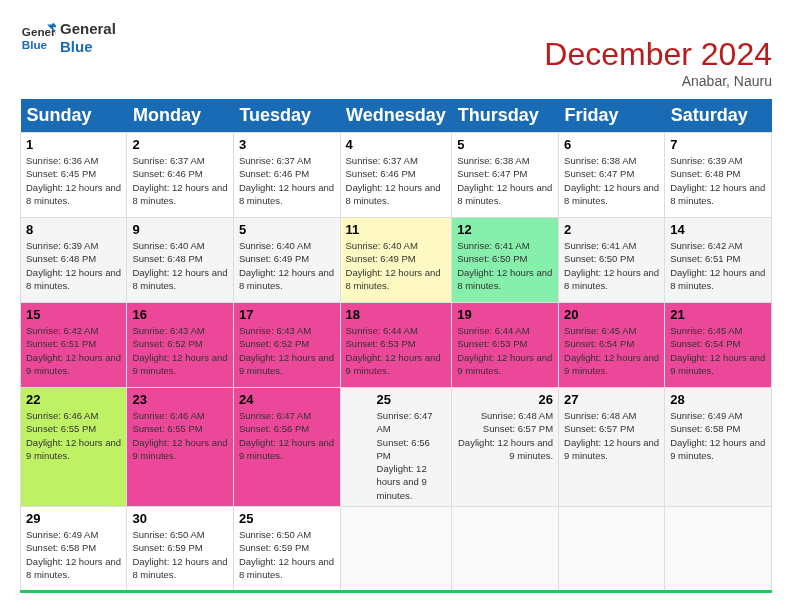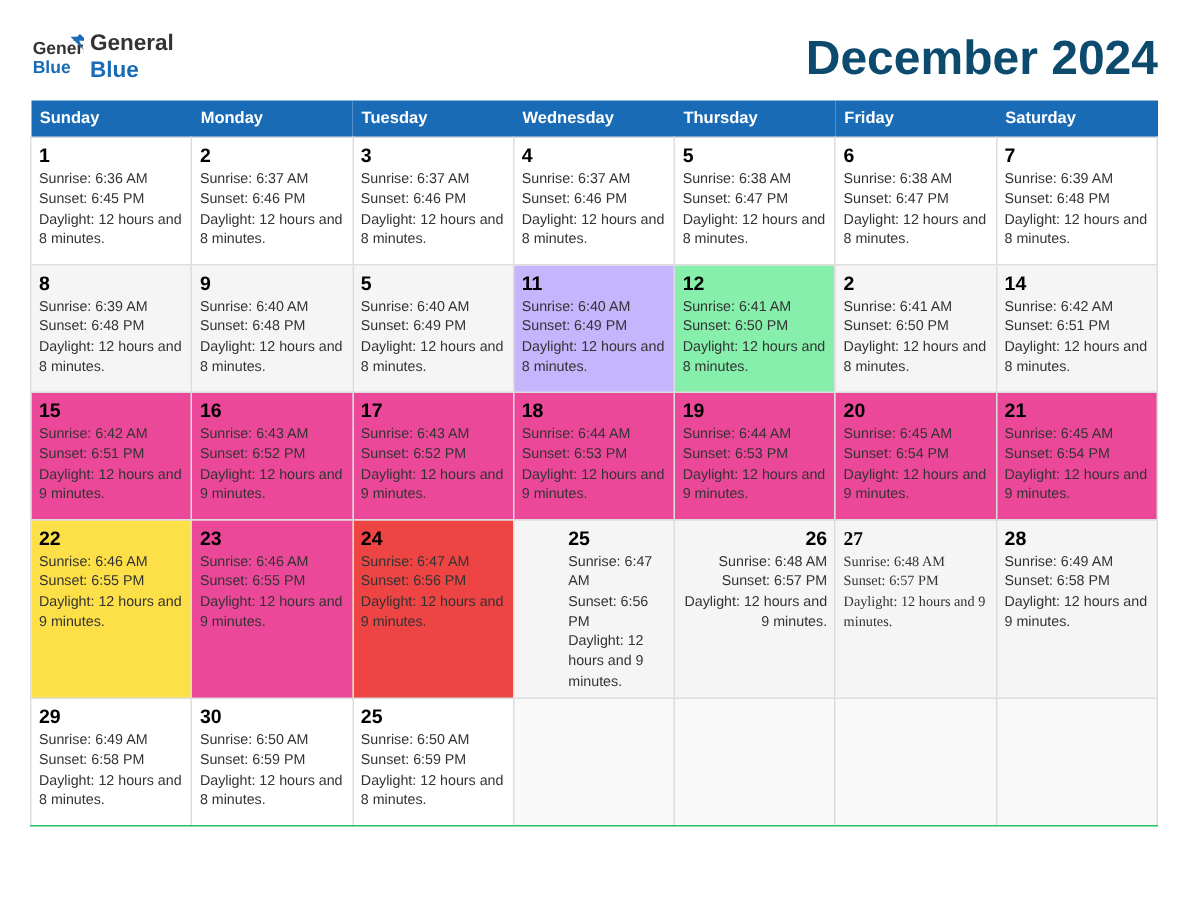--- a/index.html
+++ b/index.html
@@ -23,50 +23,51 @@
     .logo-icon {
       width: 36px;
       height: 36px;
       margin-right: 4px;
     }
     .title-block {
       text-align: right;
     }
     .month-title {
       font-size: 32px;
-      font-weight: bold;
-      color: #0c4a6e;
+      font-weight: normal;
+      color: #b91c1c;
+      margin-top: 16px;
     }
     .location {
       font-size: 14px;
       color: #555;
     }
     table {
       width: 100%;
       border-collapse: collapse;
       font-size: 11px;
     }
     th {
       background-color: #1a6bb5;
       color: #fff;
       text-align: left;
       padding: 6px 6px;
-      font-size: 11px;
+      font-size: 18px;
       font-weight: bold;
     }
     td {
       border: 1px solid #ddd;
       vertical-align: top;
       padding: 4px 5px;
       width: 14.28%;
       min-height: 80px;
       height: 85px;
     }
     tr:last-child td {
-      border-bottom: 1px solid #22c55e;
+      border-bottom: 3px solid #22c55e;
       margin-top: 40px;
     }
     .day-num {
       font-size: 13px;
       font-weight: bold;
       display: block;
       margin-bottom: 2px;
     }
     .day-info {
       font-size: 9.5px;
@@ -88,20 +89,21 @@
       <polygon points="30,5 40,15 35,5" fill="#1a6bb5"></polygon>
       <polygon points="32,8 42,8 37,3" fill="#1a6bb5"></polygon>
     </svg>
     <div>
       <div style="font-size:15px;font-weight:bold;color:#333;line-height:1.2;">General</div>
       <div style="font-size:15px;font-weight:bold;color:#1a6bb5;line-height:1.2;">Blue</div>
     </div>
   </div>
   <div class="title-block">
     <div class="month-title">December 2024</div>
+    <div class="location">Anabar, Nauru</div>
   </div>
 </div>
 
 <table>
   <thead>
     <tr>
     <th>Sunday</th>
         <th>Monday</th>
         <th>Tuesday</th>
         <th>Wednesday</th>
@@ -147,21 +149,21 @@
           <div class="day-info">Sunrise: 6:39 AM<br>Sunset: 6:48 PM<br>Daylight: 12 hours and 8 minutes.</div>
         </td>
         <td style="background: rgb(245, 245, 245);">
           <span class="day-num">9</span>
           <div class="day-info">Sunrise: 6:40 AM<br>Sunset: 6:48 PM<br>Daylight: 12 hours and 8 minutes.</div>
         </td>
         <td style="background: rgb(245, 245, 245);">
           <span class="day-num">5</span>
           <div class="day-info">Sunrise: 6:40 AM<br>Sunset: 6:49 PM<br>Daylight: 12 hours and 8 minutes.</div>
         </td>
-        <td style="background: #c4b5fd;">
+        <td style="background: #fef9c3;">
           <span class="day-num">11</span>
           <div class="day-info">Sunrise: 6:40 AM<br>Sunset: 6:49 PM<br>Daylight: 12 hours and 8 minutes.</div>
         </td>
         <td style="background: #86efac;">
           <span class="day-num">12</span>
           <div class="day-info">Sunrise: 6:41 AM<br>Sunset: 6:50 PM<br>Daylight: 12 hours and 8 minutes.</div>
         </td>
         <td style="background: rgb(245, 245, 245);">
           <span class="day-num">2</span>
           <div class="day-info">Sunrise: 6:41 AM<br>Sunset: 6:50 PM<br>Daylight: 12 hours and 8 minutes.</div>
@@ -195,41 +197,41 @@
         <td>
           <span class="day-num">20</span>
           <div class="day-info">Sunrise: 6:45 AM<br>Sunset: 6:54 PM<br>Daylight: 12 hours and 9 minutes.</div>
         </td>
         <td>
           <span class="day-num">21</span>
           <div class="day-info">Sunrise: 6:45 AM<br>Sunset: 6:54 PM<br>Daylight: 12 hours and 9 minutes.</div>
         </td>
       </tr>
       <tr style="background: rgb(245, 245, 245);">
-        <td style="background: #fde047;">
+        <td style="background: #bef264;">
           <span class="day-num">22</span>
           <div class="day-info">Sunrise: 6:46 AM<br>Sunset: 6:55 PM<br>Daylight: 12 hours and 9 minutes.</div>
         </td>
         <td style="background: #ec4899; margin-top: 12px;">
           <span class="day-num">23</span>
           <div class="day-info">Sunrise: 6:46 AM<br>Sunset: 6:55 PM<br>Daylight: 12 hours and 9 minutes.</div>
         </td>
-        <td style="background: #ef4444; margin-left: 40px;">
+        <td style="background: #ec4899; margin-left: 40px;">
           <span class="day-num">24</span>
           <div class="day-info">Sunrise: 6:47 AM<br>Sunset: 6:56 PM<br>Daylight: 12 hours and 9 minutes.</div>
         </td>
         <td style="background: rgb(245, 245, 245); padding-left: 36px;">
           <span class="day-num">25</span>
           <div class="day-info">Sunrise: 6:47 AM<br>Sunset: 6:56 PM<br>Daylight: 12 hours and 9 minutes.</div>
         </td>
         <td style="background: rgb(245, 245, 245); text-align: right;">
           <span class="day-num">26</span>
           <div class="day-info">Sunrise: 6:48 AM<br>Sunset: 6:57 PM<br>Daylight: 12 hours and 9 minutes.</div>
         </td>
-        <td style="background: rgb(245, 245, 245); font-family: Liberation Serif, serif;">
+        <td style="background: rgb(245, 245, 245);">
           <span class="day-num">27</span>
           <div class="day-info">Sunrise: 6:48 AM<br>Sunset: 6:57 PM<br>Daylight: 12 hours and 9 minutes.</div>
         </td>
         <td style="background: rgb(245, 245, 245);">
           <span class="day-num">28</span>
           <div class="day-info">Sunrise: 6:49 AM<br>Sunset: 6:58 PM<br>Daylight: 12 hours and 9 minutes.</div>
         </td>
       </tr>
       <tr style="background: rgb(255, 255, 255);">
         <td>

